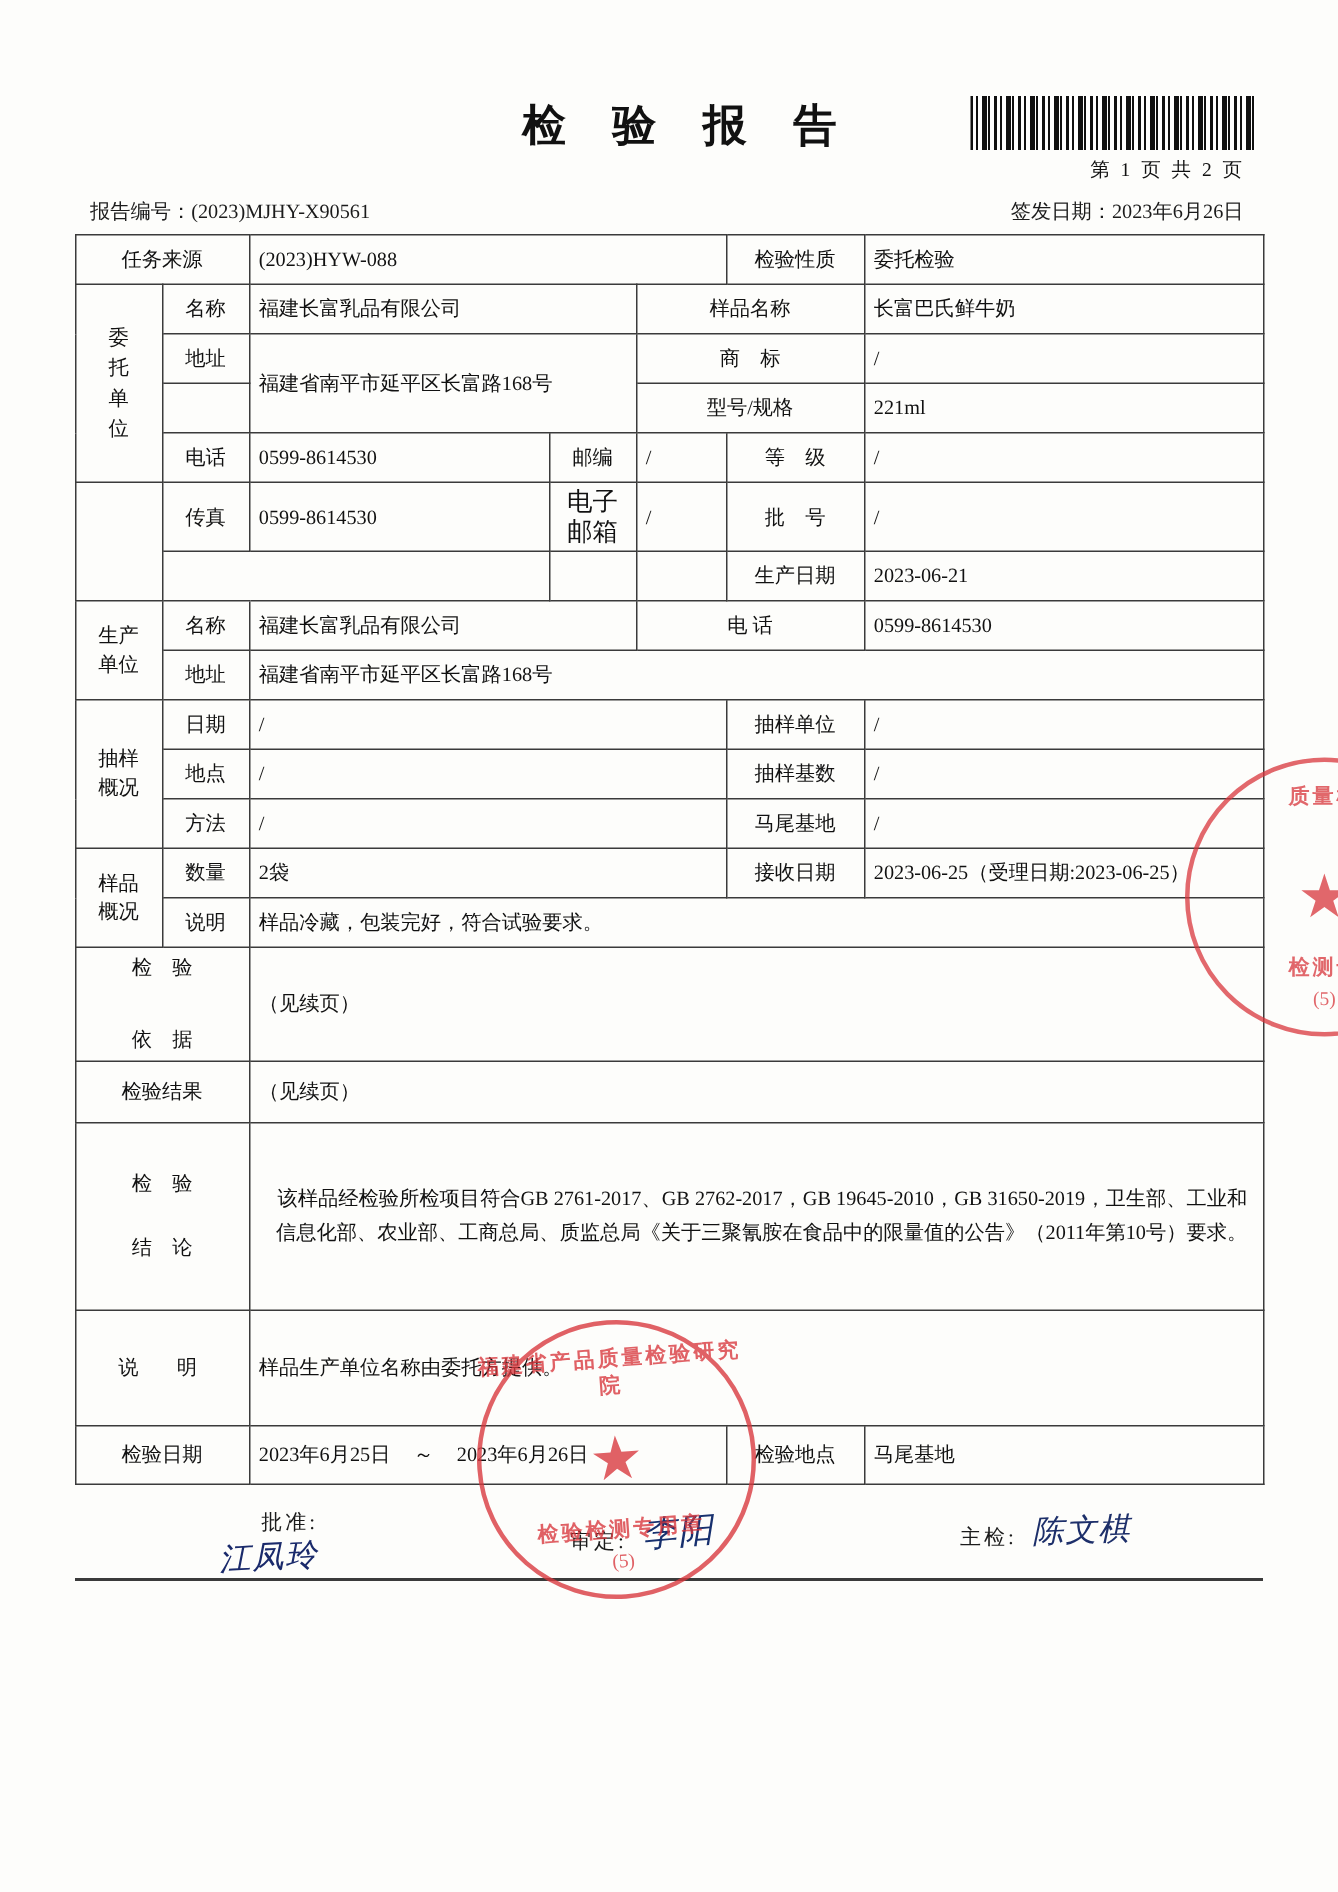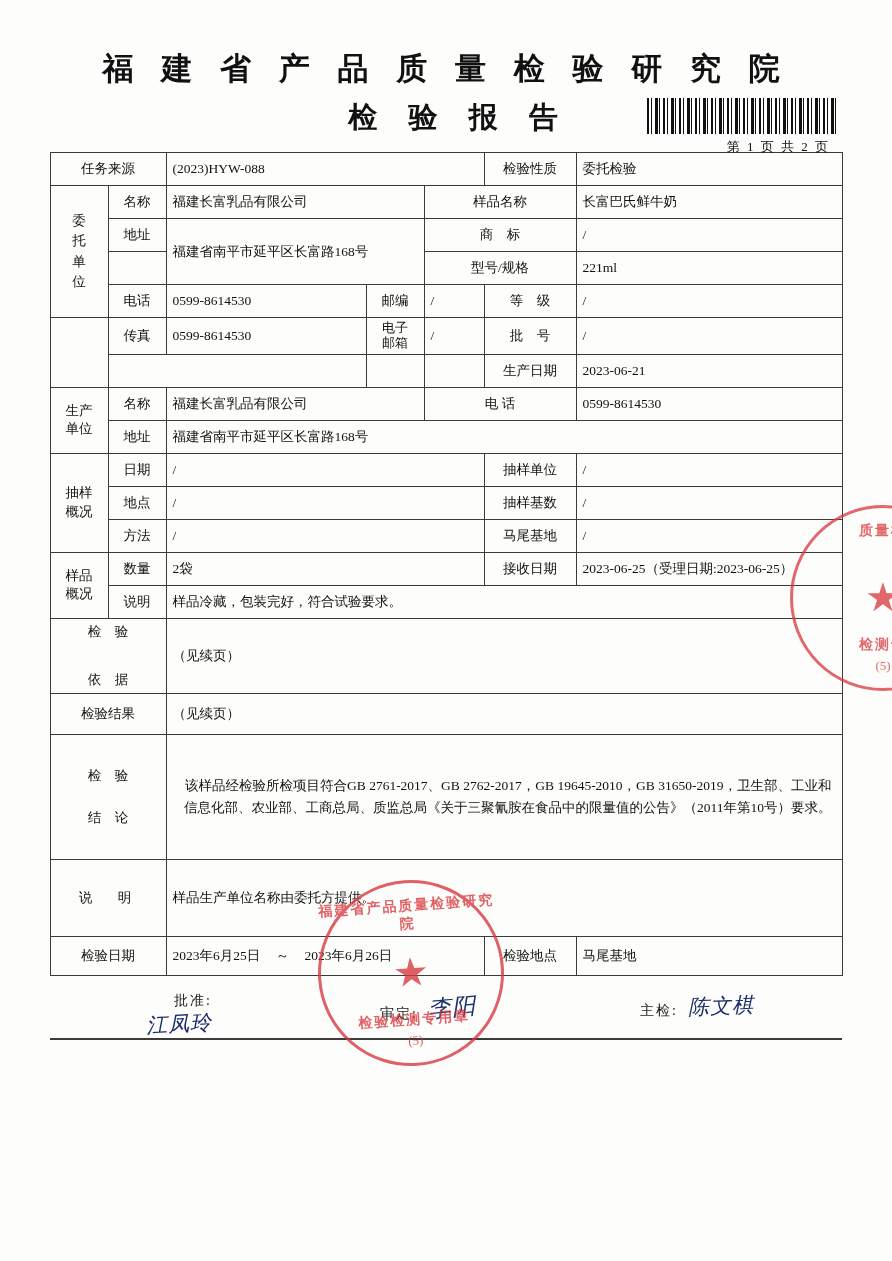--- a/index.html
+++ b/index.html
@@ -223,28 +223,31 @@
     overflow: hidden;
     pointer-events: none;
   }
 </style>
 </head>
 <body>
 
 <div id="page">
 
   <div class="header">
-    <div class="title-main">福 建 省 产 品 质 量 检 验 研 究 院</div>
     <div class="title-report-row">
       <div class="title-report">检 验 报 告</div>
       <div class="barcode"></div>
       <div class="page-count">第 1 页  共 2 页</div>
     </div>
   </div>
 
+  <div class="meta-row">
+    <div class="meta-left">报告编号：(2023)MJHY-X90561</div>
+    <div class="meta-right">签发日期：2023年6月26日</div>
+  </div>
 
   <table class="main">
     <colgroup>
       <col style="width:58px">
       <col style="width:58px">
       <col style="width:200px">
       <col style="width:58px">
       <col style="width:60px">
       <col style="width:92px">
       <col style="width:266px">
@@ -285,21 +288,21 @@
       <td class="lbl">邮编</td>
       <td class="val">/</td>
       <td class="lbl">等　级</td>
       <td class="val">/</td>
     </tr>
 
     <tr>
       <td class="lbl" rowspan="2" style="border-top:none;"></td>
       <td class="lbl">传真</td>
       <td class="val">0599-8614530</td>
-      <td class="lbl" style="font-size:13px;line-height:1.15;">电子<br>邮箱</td>
+      <td class="lbl" style="font-size:17px;line-height:1.15;">电子<br>邮箱</td>
       <td class="val">/</td>
       <td class="lbl">批　号</td>
       <td class="val">/</td>
     </tr>
 
     <tr>
       <td class="lbl" style="border-top:none;border-right:none;"></td>
       <td class="val" style="border-top:none;border-left:none;"></td>
       <td class="lbl" style="border-top:none;"></td>
       <td class="val" style="border-top:none;"></td>

